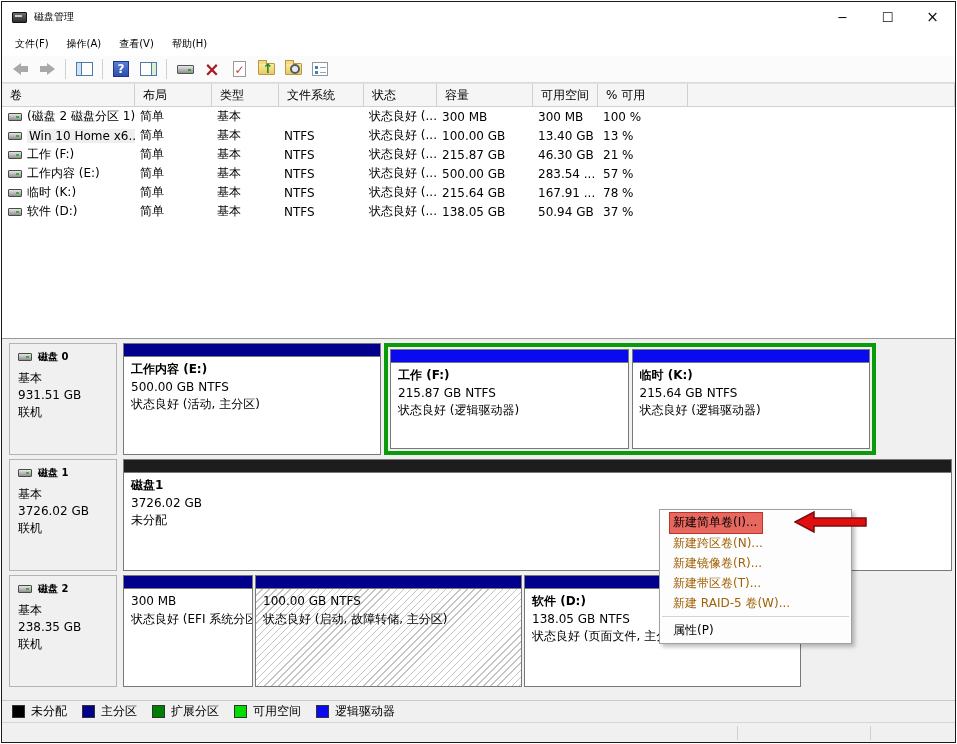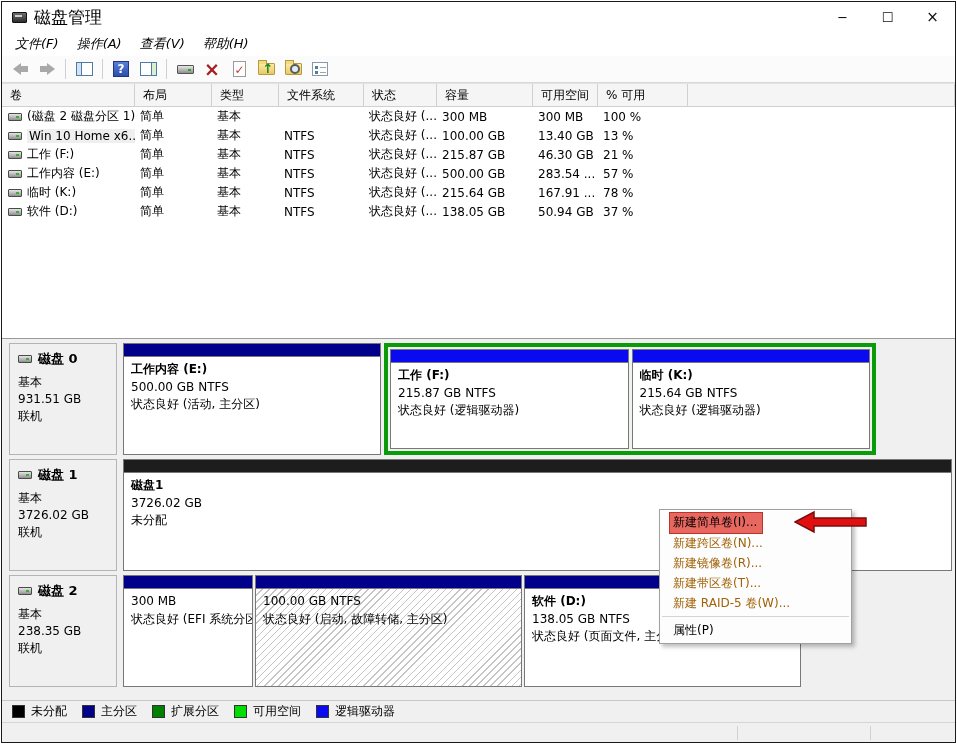--- a/index.html
+++ b/index.html
@@ -4,27 +4,27 @@
 <style>
   * { box-sizing: border-box; margin: 0; padding: 0; }
   html,body { width:957px; height:744px; background:#fff; }
   body { font-family:"DejaVu Sans","Liberation Sans",sans-serif; font-size:12px; color:#000; }
   .window { position:relative; width:955px; height:742px; border:1px solid #1a1a1a; background:#ffffff; overflow:hidden; margin:1px; }
 
   
   .titlebar { height:30px; display:flex; align-items:center; padding-left:10px; background:#ffffff; }
   .app-ico { width:15px; height:11px; background:linear-gradient(#6b6b6b,#2e2e2e); border:1px solid #111; border-radius:1px; margin-right:7px; position:relative; }
   .app-ico::after { content:""; position:absolute; left:2px; top:2px; width:7px; height:2px; background:#cfcfcf; }
-  .title-text { font-size:17px; }
+  .title-text { font-size:10px; }
   .win-controls { margin-left:auto; display:flex; height:100%; }
   .win-btn { width:45px; height:100%; display:flex; align-items:center; justify-content:center; font-size:13px; color:#111; }
 
   
   .menubar { height:24px; display:flex; align-items:center; padding-left:4px; background:#fff; }
-  .menu-item { padding:3px 9px; font-size:13px;font-style:italic; }
+  .menu-item { padding:3px 9px; font-size:10px; }
 
   
   .toolbar { height:27px; display:flex; align-items:center; padding-left:6px; gap:3px; background:#fbfbfb; border-bottom:1px solid #d9d9d9; }
   .tb { width:24px; height:22px; display:flex; align-items:center; justify-content:center; position:relative; }
   .tb-sep { width:1px; height:20px; background:#d0d0d0; margin:0 3px; }
   .nav-arrow { display:flex; align-items:center; }
   .nav-arrow .head-l { width:0; height:0; border-top:6px solid transparent; border-bottom:6px solid transparent; border-right:8px solid #a9a9a9; }
   .nav-arrow .head-r { width:0; height:0; border-top:6px solid transparent; border-bottom:6px solid transparent; border-left:8px solid #a9a9a9; }
   .nav-arrow .tail { width:7px; height:6px; background:#a9a9a9; }
   .ico-win { width:17px; height:14px; border:1px solid #4f7ba5; background:#fff; display:flex; }
@@ -51,21 +51,21 @@
   .vr { height:19px; display:flex; align-items:center; padding-left:5px; font-size:12px; white-space:nowrap; overflow:hidden; }
   .vr.first { padding-left:6px; gap:5px; }
   .drive-ico { flex:none; width:14px; height:8px; background:linear-gradient(#e6e6e6,#909090); border:1px solid #4a4a4a; border-radius:1px; position:relative; }
   .drive-ico::after { content:""; position:absolute; right:2px; top:2px; width:3px; height:2px; background:#38b038; }
   .subtle { background:#efefef; padding:0 2px; }
 
   
   .graphpane { position:relative; height:362px; background:#f0f0f0; border-top:1px solid #9a9a9a; padding:4px 0 0 7px; }
   .diskrow { display:flex; height:112px; margin-bottom:4px; }
   .diskpanel { flex:none; width:108px; background:#f0f0f0; border:1px solid #b4b4b4; padding:6px 0 0 8px; }
-  .diskpanel .dtitle { display:flex; align-items:center; gap:6px; font-weight:bold; font-size:13px; margin-bottom:6px;text-align:right; }
+  .diskpanel .dtitle { display:flex; align-items:center; gap:6px; font-weight:bold; font-size:10px; margin-bottom:6px;text-align:right; }
   .diskpanel .dline { font-size:12px; line-height:17px; }
   .partarea { flex:1; display:flex; margin-left:6px; }
   .part { border:1px solid #787878; background:#fff; display:flex; flex-direction:column; overflow:hidden; }
   .part .bar { flex:none; height:13px; border-bottom:1px solid #787878; }
   .part .pbody { flex:1; background:#fff; padding:4px 7px 0 7px; overflow:hidden; white-space:nowrap; }
   .part .pbody.hatch { background:repeating-linear-gradient(135deg,#ffffff 0 4px,#c4c4c4 4px 5px); }
   .pline { line-height:17.5px; font-size:12px; }
   .pname { font-weight:bold; }
   .ext { flex:none; border:4px solid #0a9a0a; background:#eef3ee; padding:2px; display:flex; gap:3px; margin-left:3px; }
   .ext .part { flex:1; }

